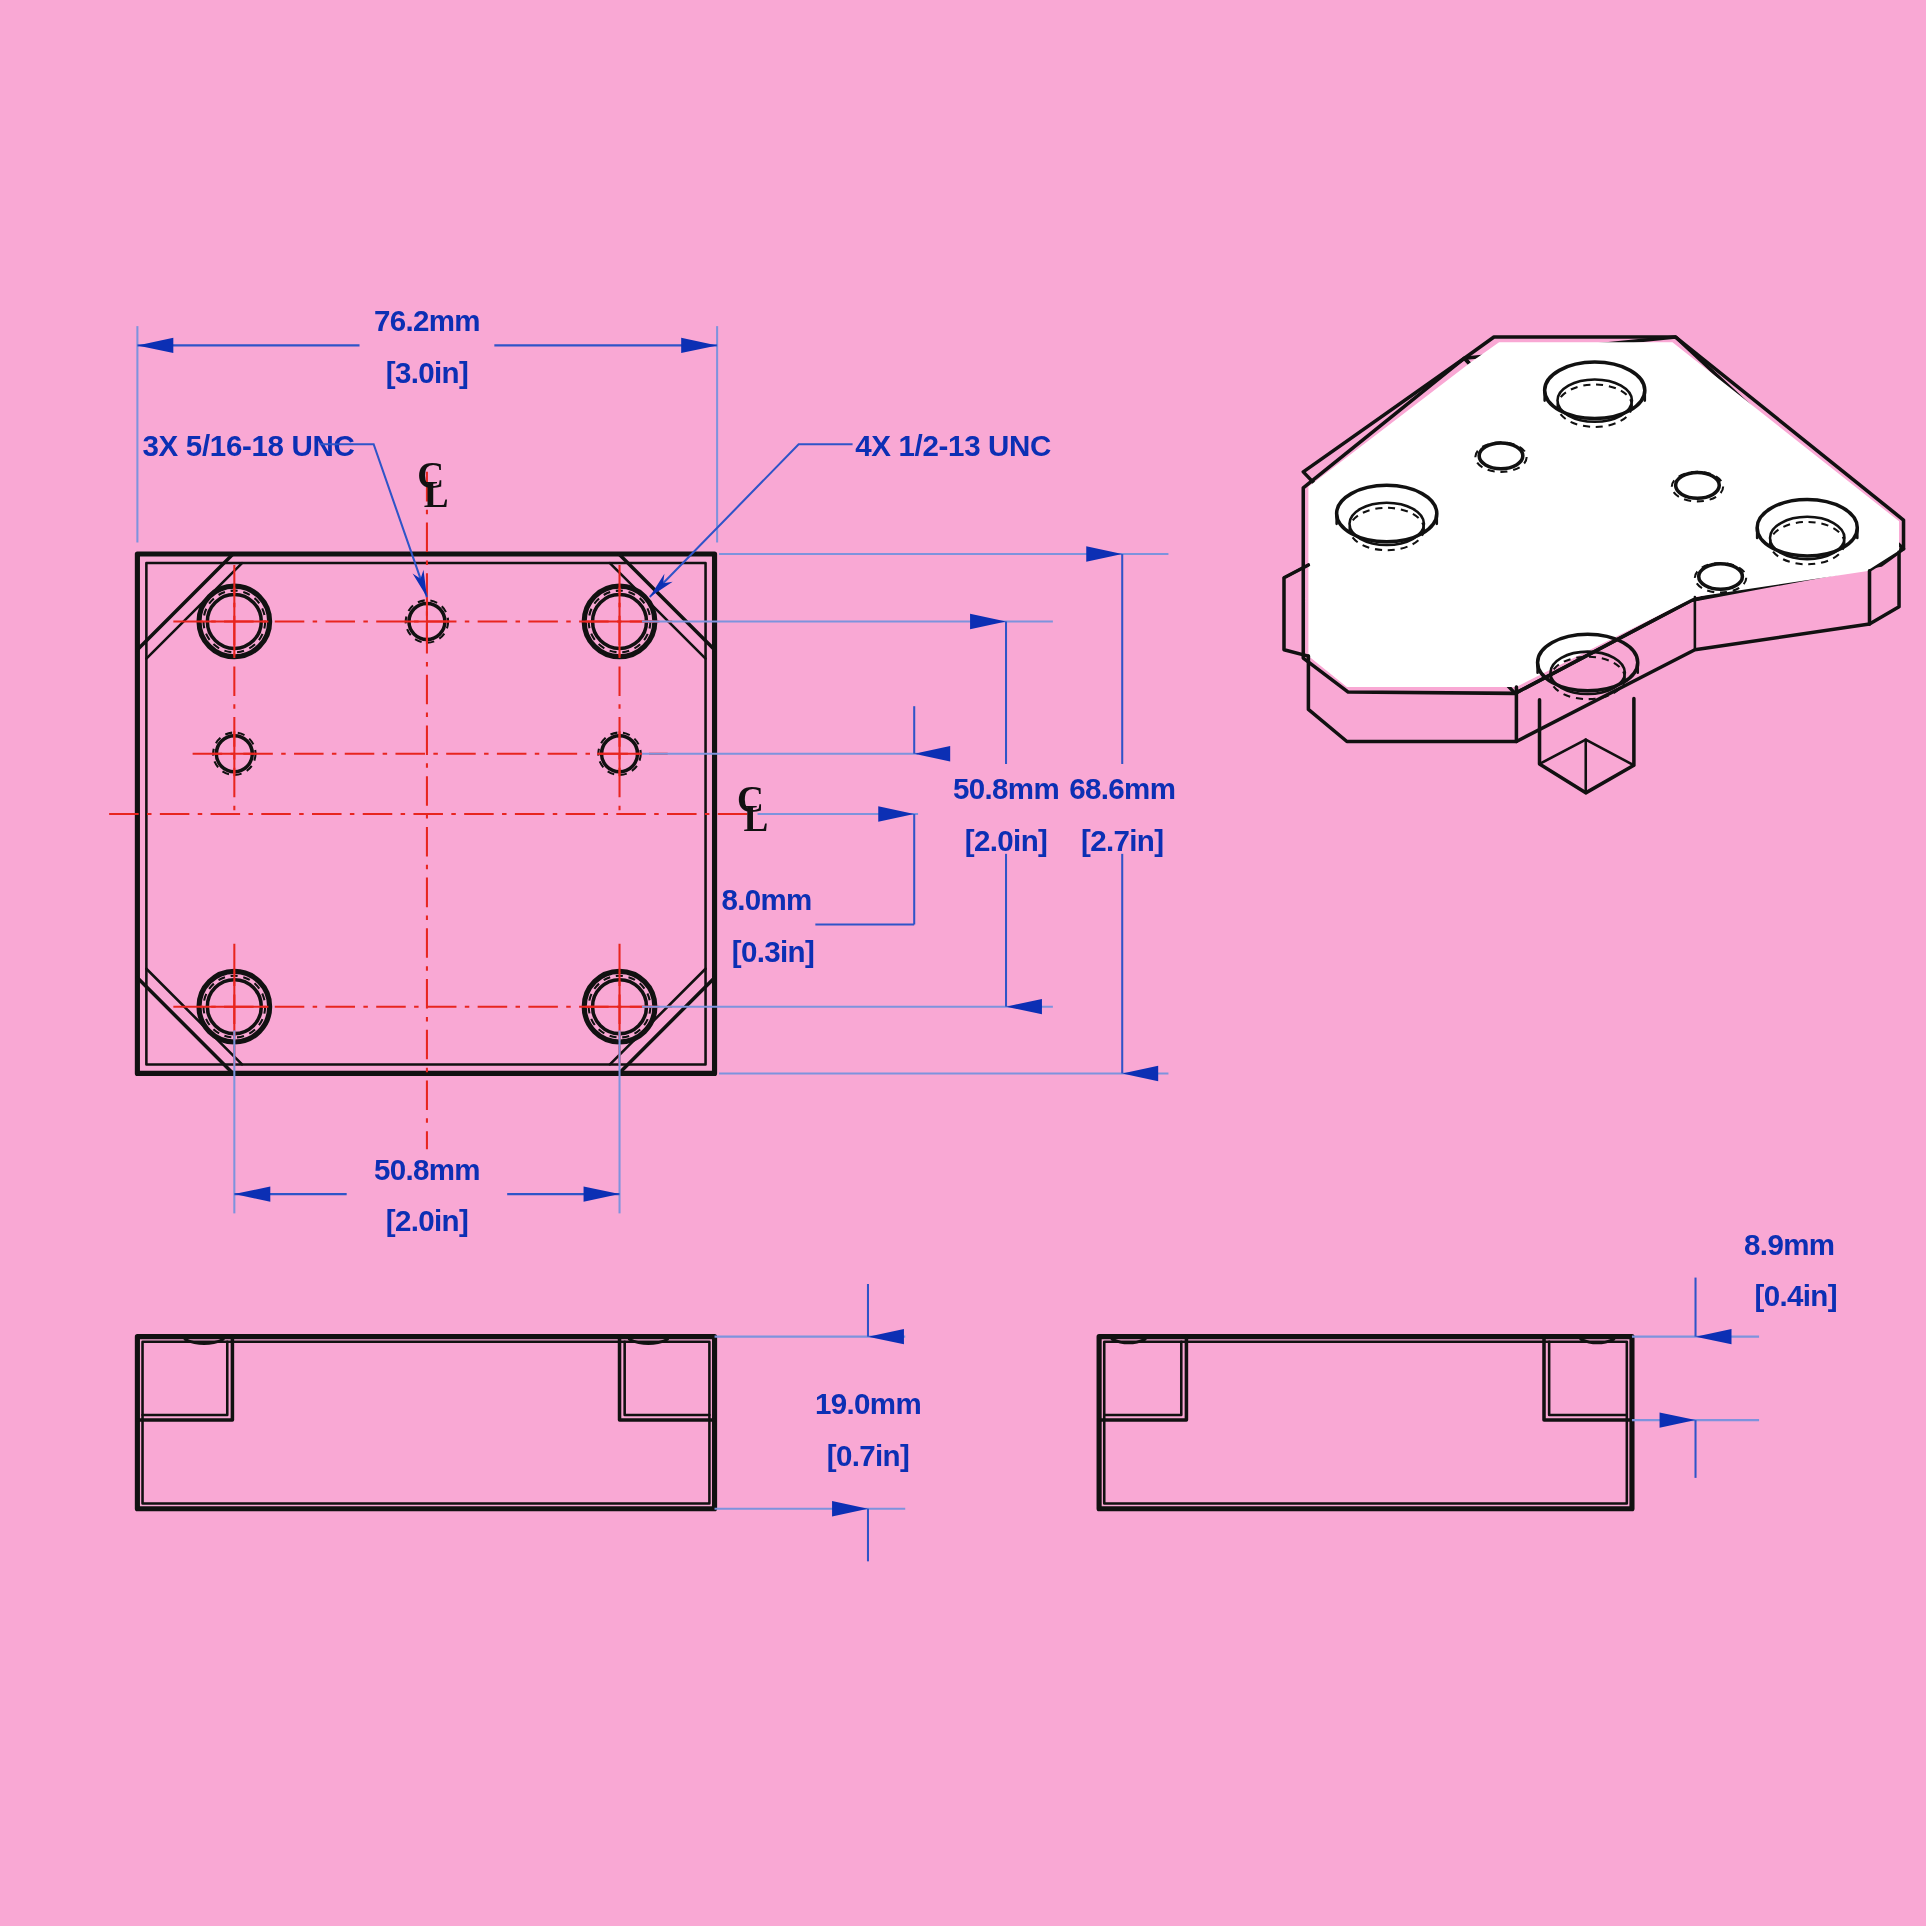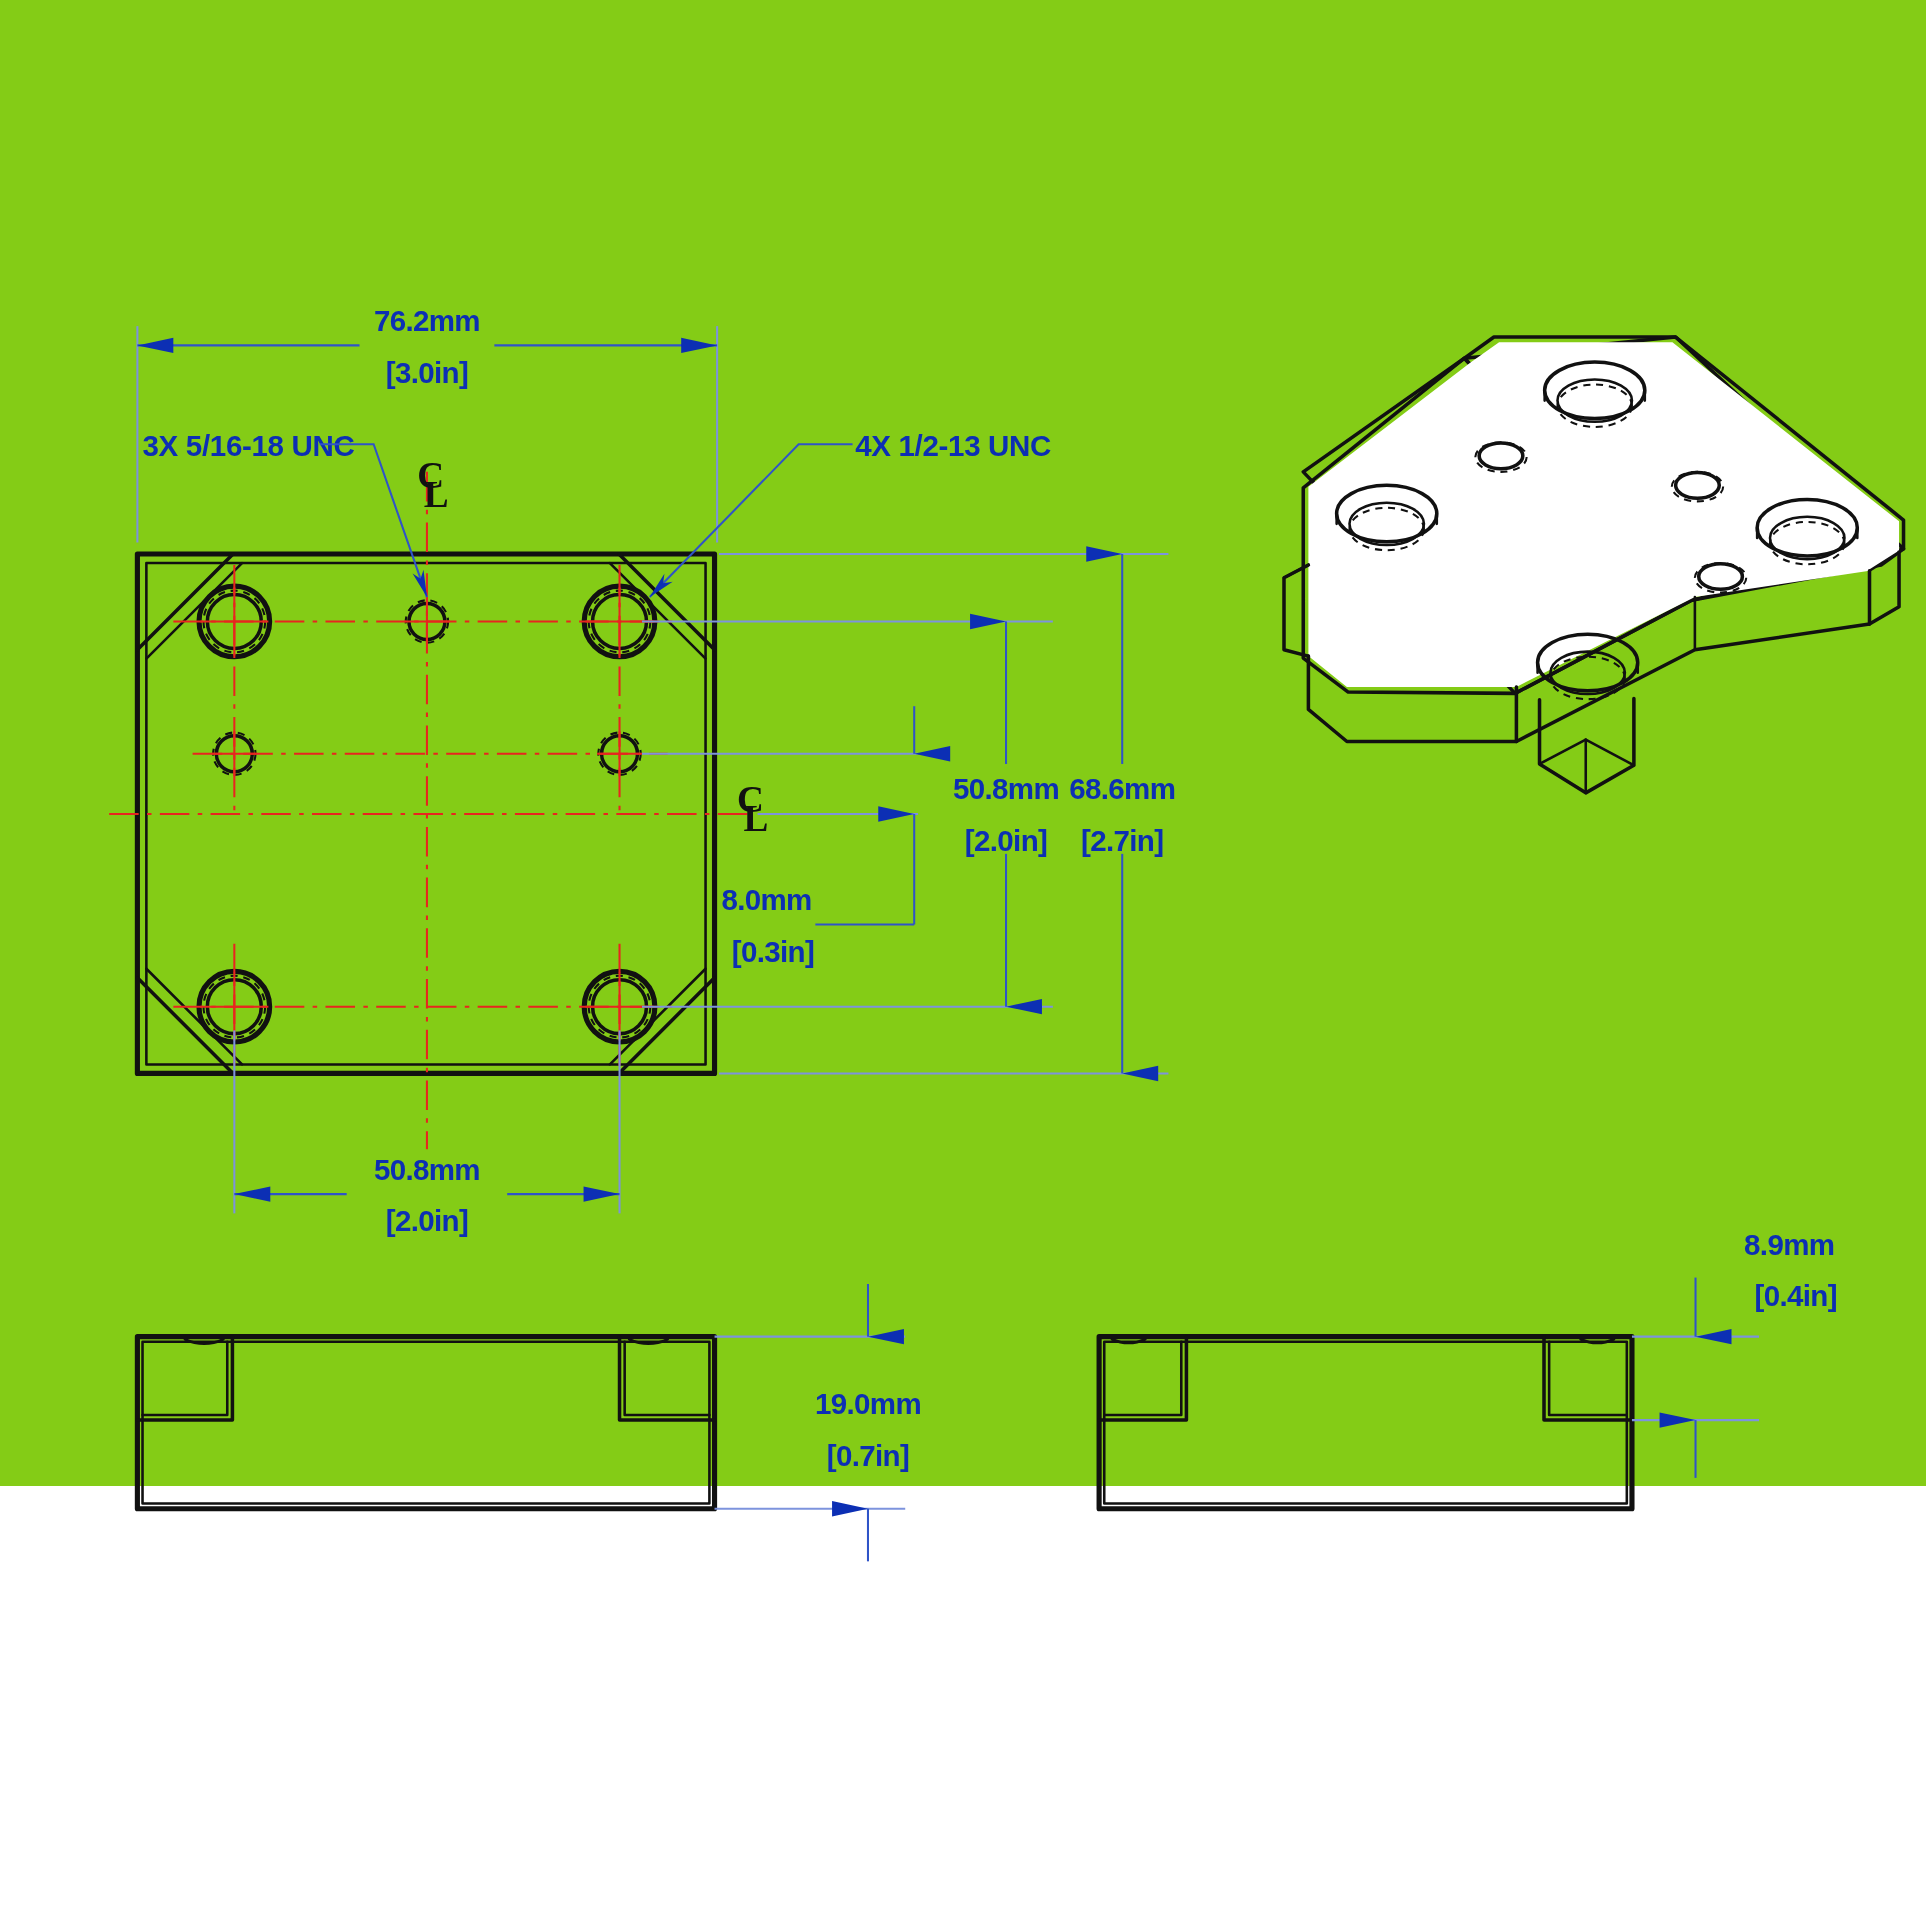--- a/index.html
+++ b/index.html
@@ -10,22 +10,22 @@
   }
   body {
     width: 1926px;
     height: 1926px;
     font-family: "Liberation Sans", sans-serif;
     overflow: hidden;
   }
   #drawing-root {
     position: relative;
     width: 1926px;
-    height: 1486px;
-    background: #84cc16;
+    height: 1926px;
+    background: #f9a8d4;
   }
   svg.sheet {
     display: block;
     width: 1926px;
     height: 1926px;
   }
   .dim-text {
     font-family: "Liberation Sans", sans-serif;
     font-size: 46px;
     font-weight: 700;

